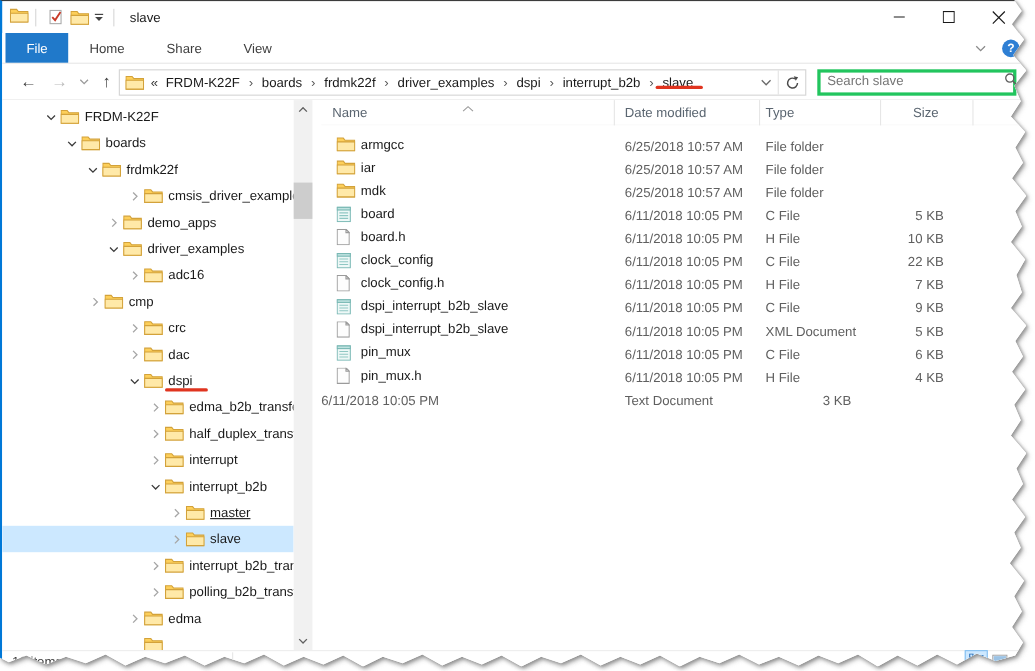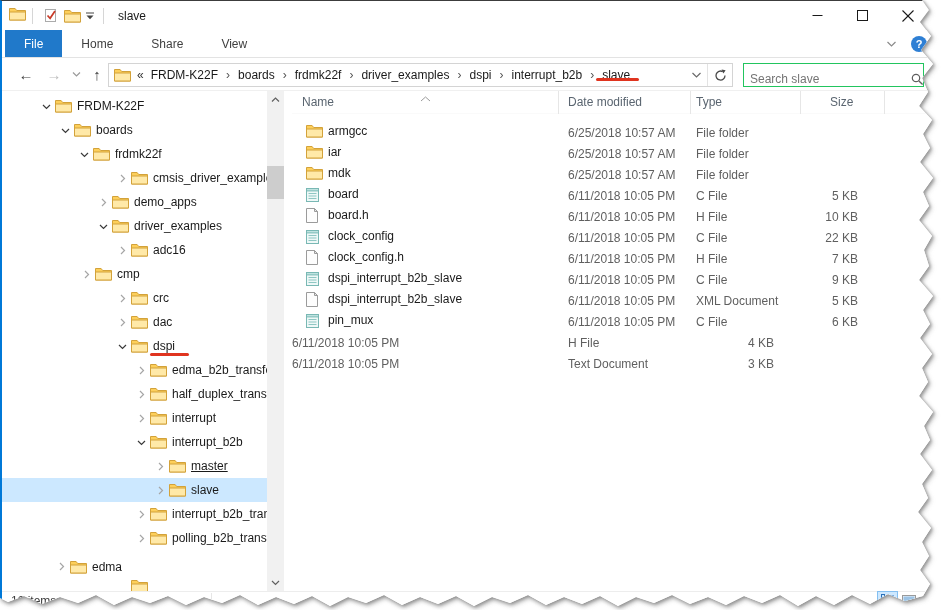--- a/index.html
+++ b/index.html
@@ -34,21 +34,21 @@
   .nav-btn { display:flex; align-items:center; justify-content:center; height:24px; }
   .arrow-glyph { font-size:15px; line-height:1; }
   .crumb-box { position:absolute; left:106px; top:5px; width:625px; height:24px; border:1px solid #d4d4d4; display:flex; align-items:center; padding-left:5px; background:#fff; }
   .crumb-prefix { color:#333; margin:0 4px 0 6px; }
   .crumb { padding:0 3px; position:relative; display:inline-block; }
   .crumb-sep { color:#555; padding:0 5px; font-size:12px; }
   .crumb-right { margin-left:auto; display:flex; align-items:center; height:100%; }
   .crumb-chevron { width:22px; display:flex; justify-content:center; }
   .crumb-div { width:1px; height:22px; background:#e3e3e3; }
   .refresh-btn { width:24px; display:flex; justify-content:center; }
-  .search-box { position:absolute; left:741px; top:5px; width:181px; height:24px; border:1px solid #22c55e; display:flex; align-items:flex-end; background:#fff; }
+  .search-box { position:absolute; left:741px; top:5px; width:181px; height:24px; border:3px solid #22c55e; display:flex; align-items:flex-start; background:#fff; }
   .search-box input { flex:1; border:none; outline:none; padding:0 6px; font:12px "Liberation Sans",sans-serif; color:#1a1a1a; background:transparent; }
   .search-box input::placeholder { color:#757575; }
   .search-icon-wrap { width:24px; display:flex; justify-content:center; }
 
   
   .main { position:absolute; left:0; top:90px; right:0; bottom:19px; background:#fff; }
   .tree { position:absolute; left:0; top:0; width:265px; bottom:0; overflow:hidden; padding-top:3px; }
   .trow { height:24px; display:flex; align-items:center; white-space:nowrap; }
   .trow.selected { background:#cce8ff; }
   .chev { width:16px; height:16px; display:flex; align-items:center; justify-content:center; flex:none; }
@@ -477,21 +477,21 @@
               </svg>
             </span>
             <span class="tree-folder">
               <svg width="17" height="14" viewBox="0 0 17 14">
                 <path d="M0.5 1.5 h5.6 l1.6 2 h8.8 v9.5 h-16 z" fill="#fdcf5a" stroke="#d3a23a"></path>
                 <path d="M0.5 5 h16 v8 h-16 z" fill="#ffe9a8" stroke="#d3a23a"></path>
               </svg>
             </span>
             <span class="tlabel">polling_b2b_transfer</span>
           </div>
-          <div class="trow" style="padding-left: 51px; align-items: flex-end;">
+          <div class="trow" style="padding-left: 112px;">
             <span class="chev">
               <svg width="9" height="9">
                 <polyline points="3,1 6.5,4.5 3,8" fill="none" stroke="#a6a6a6" stroke-width="1.2"></polyline>
               </svg>
             </span>
             <span class="tree-folder">
               <svg width="17" height="14" viewBox="0 0 17 14">
                 <path d="M0.5 1.5 h5.6 l1.6 2 h8.8 v9.5 h-16 z" fill="#fdcf5a" stroke="#d3a23a"></path>
                 <path d="M0.5 5 h16 v8 h-16 z" fill="#ffe9a8" stroke="#d3a23a"></path>
               </svg>
@@ -664,20 +664,27 @@
                     <line x1="2.5" y1="9" x2="10.5" y2="9" stroke="#8fc7c3"></line>
                     <line x1="2.5" y1="11.5" x2="10.5" y2="11.5" stroke="#8fc7c3"></line>
                   </svg></span>
                 <span class="">pin_mux</span>
               </div>
               <div class="fdate">6/11/2018 10:05 PM</div>
               <div class="ftype">C File</div>
               <div class="fsize">6 KB</div>
             </div>
             <div class="frow">
+              <div class="fname">
+                <span class="ficon"><svg width="12" height="15" viewBox="0 0 12 15">
+                    <path d="M0.5 0.5 h8 l3 3 v11 h-11 z" fill="#fdfdfd" stroke="#9b9b9b"></path>
+                    <path d="M8.5 0.5 v3 h3 z" fill="#e8e8e8" stroke="#9b9b9b"></path>
+                  </svg></span>
+                <span class="">pin_mux.h</span>
+              </div>
               <div class="fdate">6/11/2018 10:05 PM</div>
               <div class="ftype">H File</div>
               <div class="fsize">4 KB</div>
             </div>
             <div class="frow">
               <div class="fdate">6/11/2018 10:05 PM</div>
               <div class="ftype">Text Document</div>
               <div class="fsize">3 KB</div>
             </div>
           </div>

